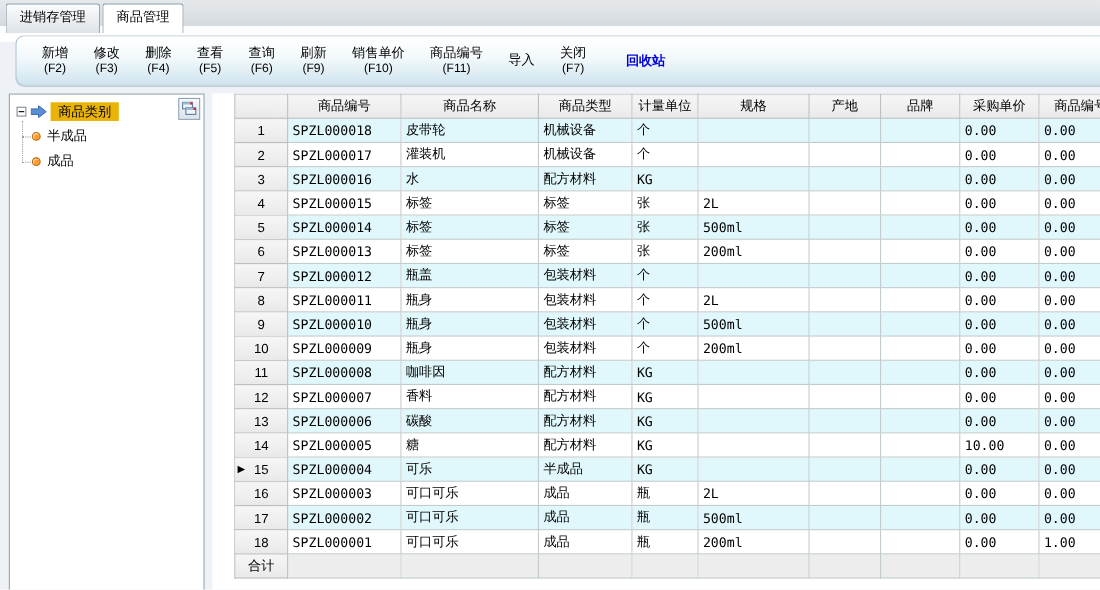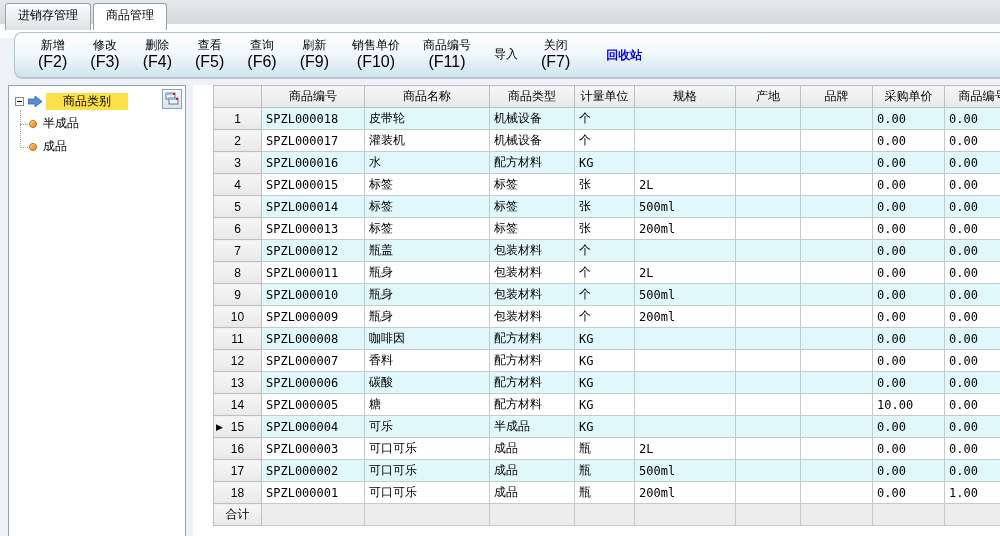--- a/index.html
+++ b/index.html
@@ -55,21 +55,21 @@
   }
   .tbtn {
     text-align: center;
     line-height: 1.15;
     padding: 3px 7px;
     margin-right: 9px;
     border-radius: 3px;
     cursor: pointer;
     white-space: nowrap;
   }
-  .tbtn .key { font-size: 16px; }
+  .tbtn .key { font-size: 11px; }
   .tbtn .key:empty { display: none; }
   .recycle {
     font-weight: bold;
     margin-left: 10px;
     cursor: pointer;
     font-family: Liberation Mono, monospace;
   }
   
   .tree-panel {
     position: absolute;
@@ -100,21 +100,21 @@
     position: relative;
     flex: 0 0 auto;
   }
   .expand-box::after {
     content: "";
     position: absolute;
     left: 1px; right: 1px; top: 3px;
     height: 1px; background: #000;
   }
   .tree-arrow { margin: 0 3px 0 4px; flex: 0 0 auto; }
-  .tree-root-label { background: #fde047; padding: 0 17px; }
+  .tree-root-label { background: #eab308; padding: 0 7px; }
   .tree-children { position: relative; margin-top: 2px; }
   .tree-vline {
     position: absolute;
     left: 11px; top: -2px; bottom: 10px;
     border-left: 1px dotted #9aa0a6;
   }
   .tree-item {
     display: flex; align-items: center;
     padding: 3px 0 3px 20px;
     cursor: pointer;

